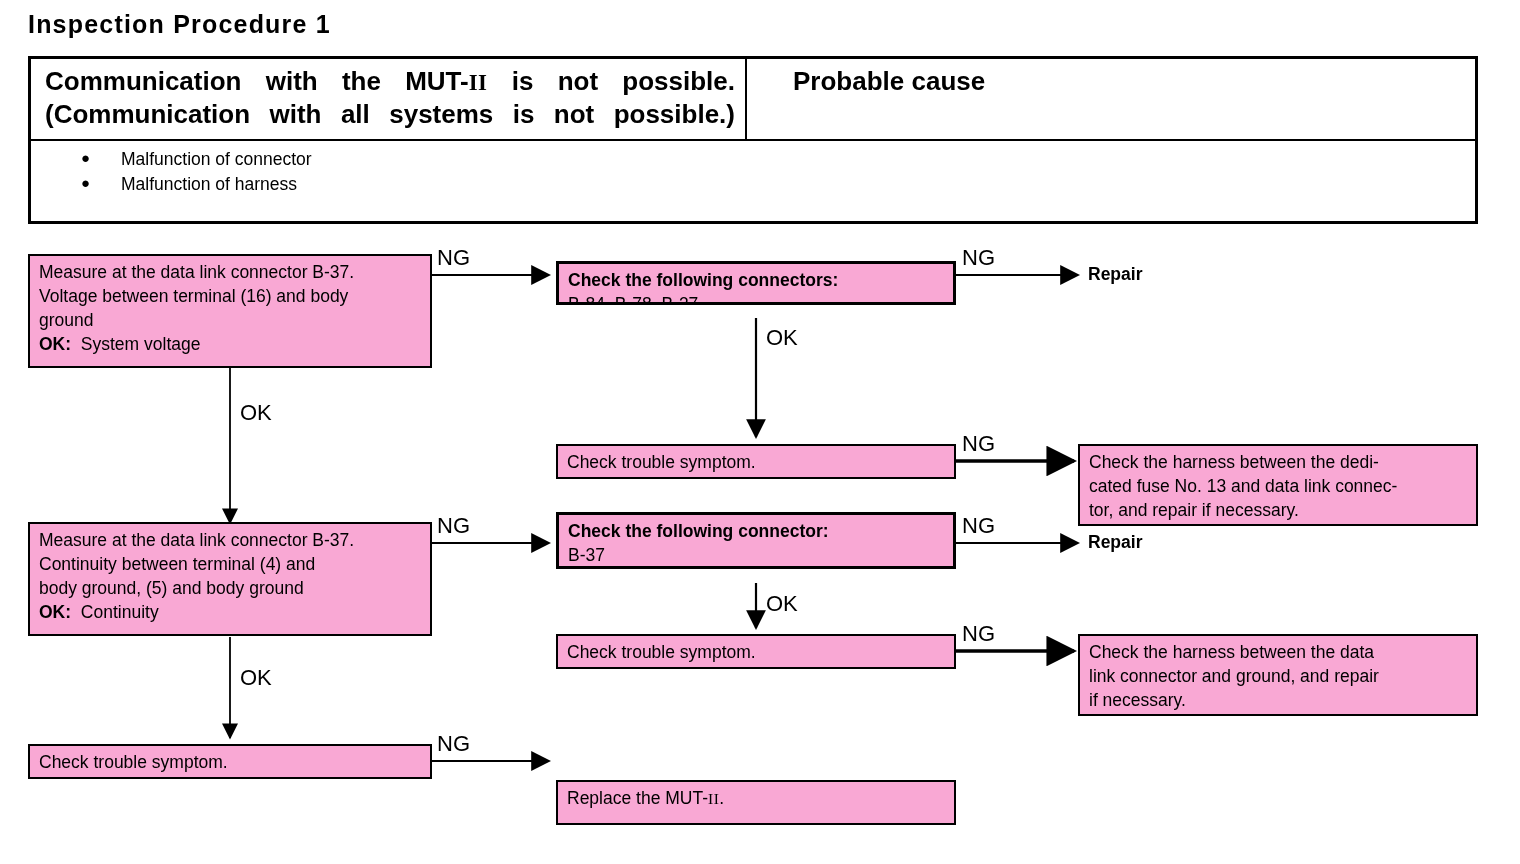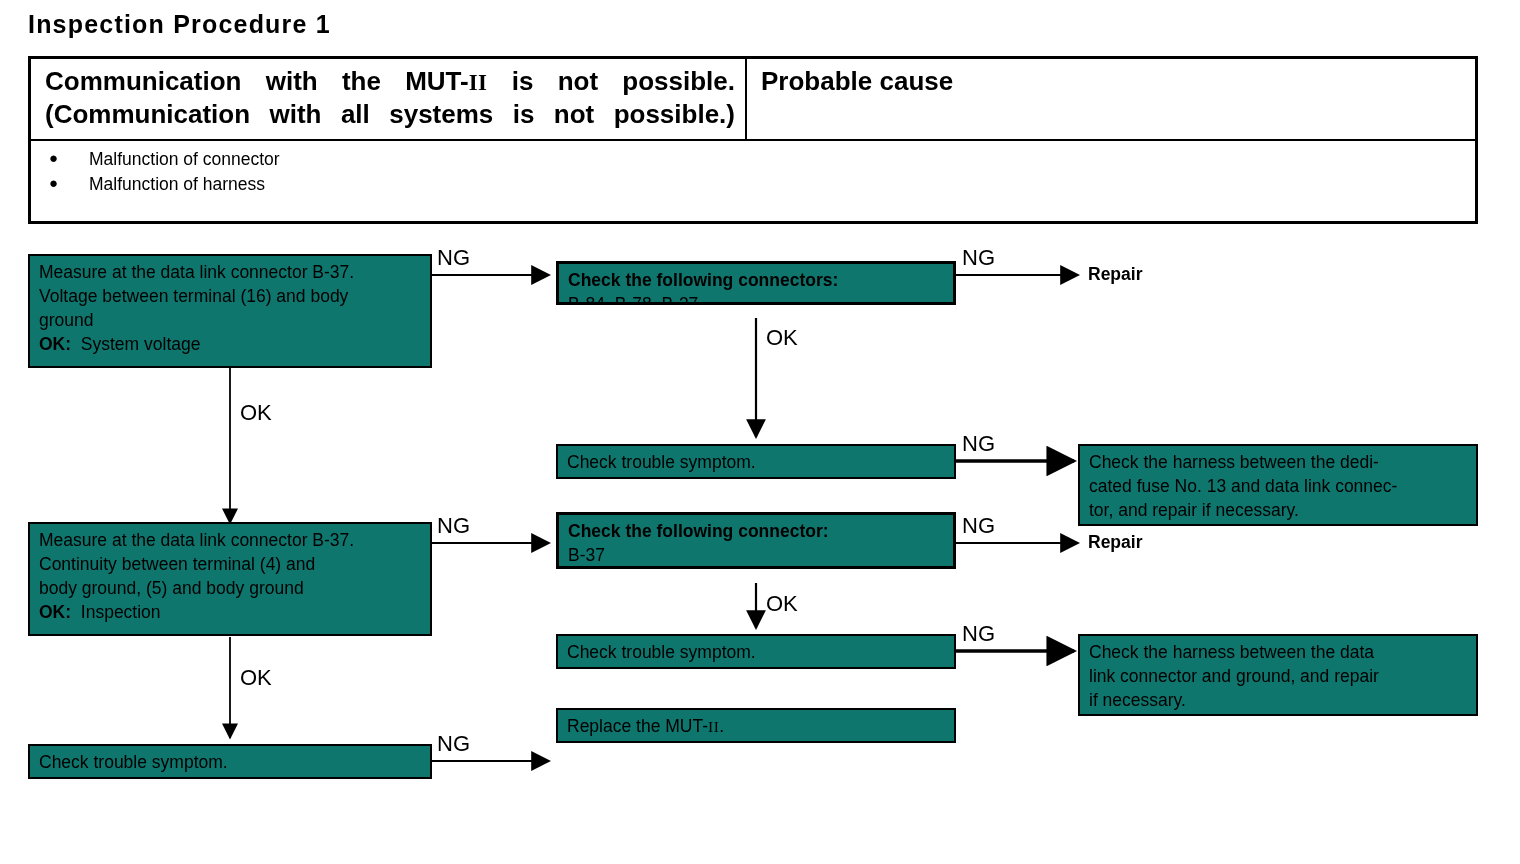--- a/index.html
+++ b/index.html
@@ -47,20 +47,21 @@
   .tbl-cell-left {
     width: 716px;
     box-sizing: border-box;
     border-right: 2px solid #000;
     padding: 6px 10px 8px 14px;
   }
   .tbl-cell-right {
     flex: 1;
     box-sizing: border-box;
     padding: 6px 10px 24px 14px;
+    margin-left: 32px;
   }
   .hdr-text {
     font-size: 26px;
     font-weight: bold;
     line-height: 1.27;
     text-align: justify;
     text-align-last: justify;
   }
   .hdr-cause {
     font-size: 26px;
@@ -96,21 +97,21 @@
     position: absolute;
     left: 0;
     top: 0;
     width: 1520px;
     height: 864px;
   }
   .fbox {
     position: absolute;
     box-sizing: border-box;
     border: 2.2px solid #000;
-    background: #0f766e;
+    background: #f9a8d4;
     font-size: 17.5px;
     line-height: 1.38;
     padding: 4px 8px 4px 9px;
     overflow: hidden;
   }
   .fbox .ttl {
     font-weight: bold;
   }
   .fbox .okline {
     white-space: nowrap;
@@ -237,21 +238,21 @@
   <div class="fbox just" style="left:1078px; top:444px; width:400px; height:82px;">
     <div>Check the harness between the dedi-</div>
     <div>cated fuse No. 13 and data link connec-</div>
     <div>tor, and repair if necessary.</div>
   </div>
 
   <div class="fbox just" style="left:28px; top:522px; width:404px; height:114px;">
     <div style="text-align:left; text-align-last:left;">Measure at the data link connector B-37.</div>
     <div>Continuity between terminal (4) and</div>
     <div style="text-align:left; text-align-last:left;">body ground, (5) and body ground</div>
-    <div class="okline" style="text-align:left; text-align-last:left;"><b>OK:</b>&nbsp;&nbsp;<span>Inspection</span></div>
+    <div class="okline" style="text-align:left; text-align-last:left;"><b>OK:</b>&nbsp;&nbsp;<span>Continuity</span></div>
   </div>
 
   <div class="fbox" style="left:556px; top:512px; width:400px; height:57px; border-width:3px;">
     <div class="ttl">Check the following connector:</div>
     <div>B-37</div>
   </div>
 
   <div class="plain-label" style="left:1088px; top:532px;">Repair</div>
 
   <div class="edge-label" style="left:437px; top:513px;">NG</div>
@@ -271,17 +272,17 @@
   </div>
 
   <div class="edge-label" style="left:240px; top:665px;">OK</div>
 
   <div class="fbox" style="left:28px; top:744px; width:404px; height:35px;">
     <div>Check trouble symptom.</div>
   </div>
 
   <div class="edge-label" style="left:437px; top:731px;">NG</div>
 
-  <div class="fbox" style="left:556px; top:708px; width:400px; height:35px;">
+  <div class="fbox" style="left:556px; top:780px; width:400px; height:45px;">
     <div><span>Replace the MUT-</span><span class="roman">II</span><span>.</span></div>
   </div>
 
 </div>
 
 </body></html>

